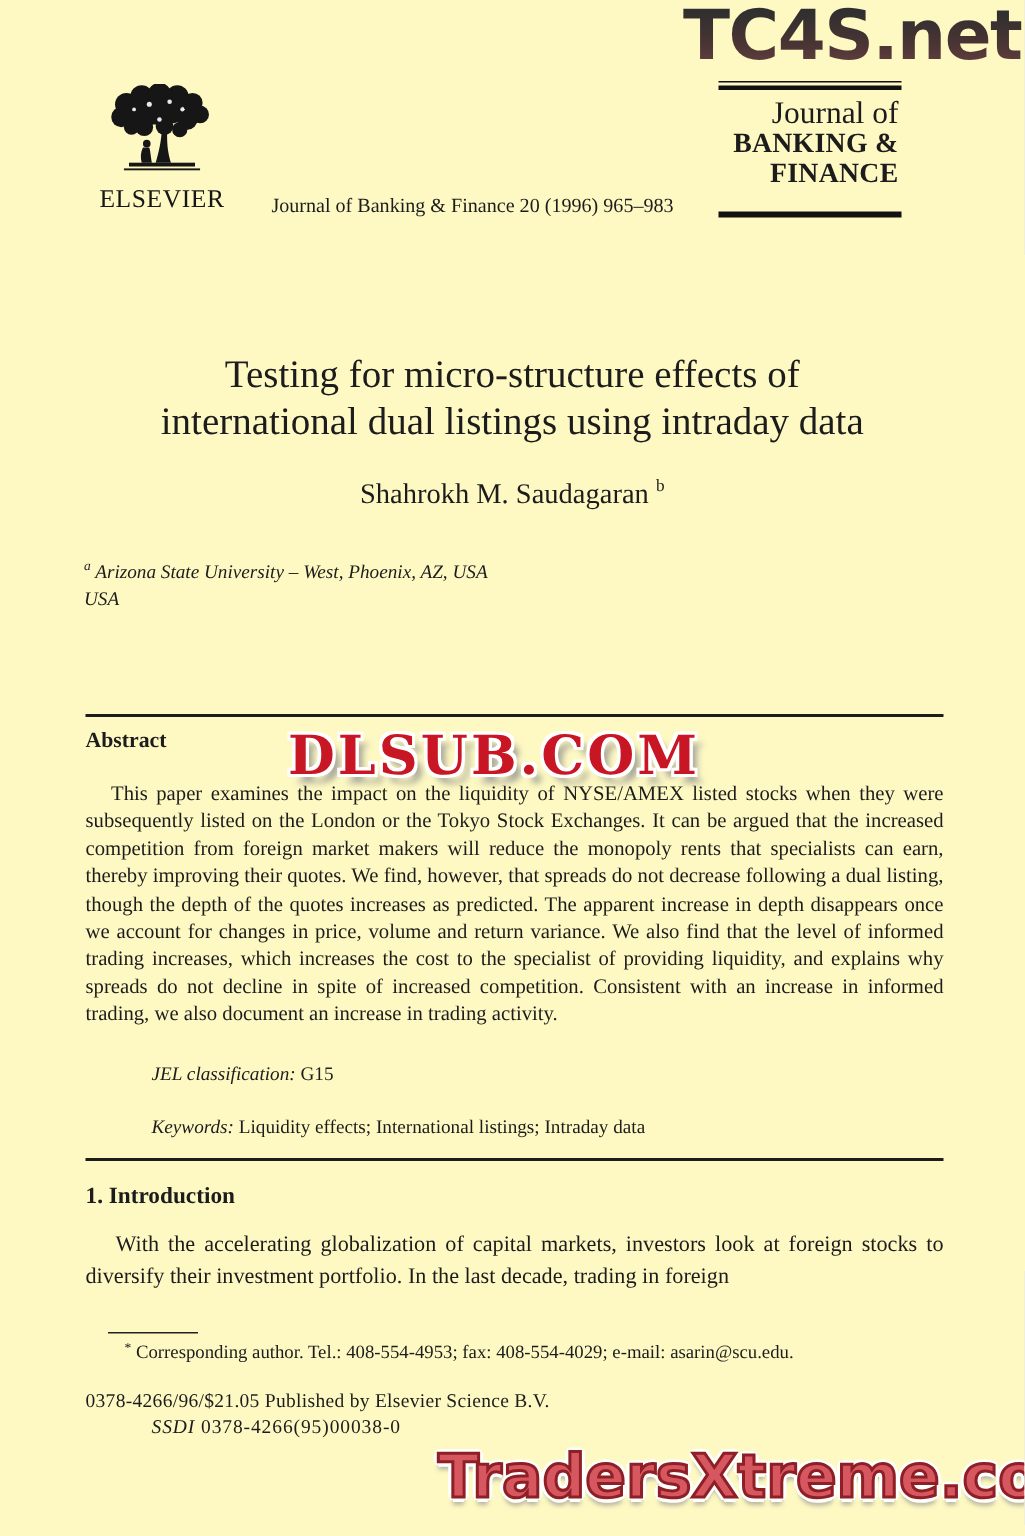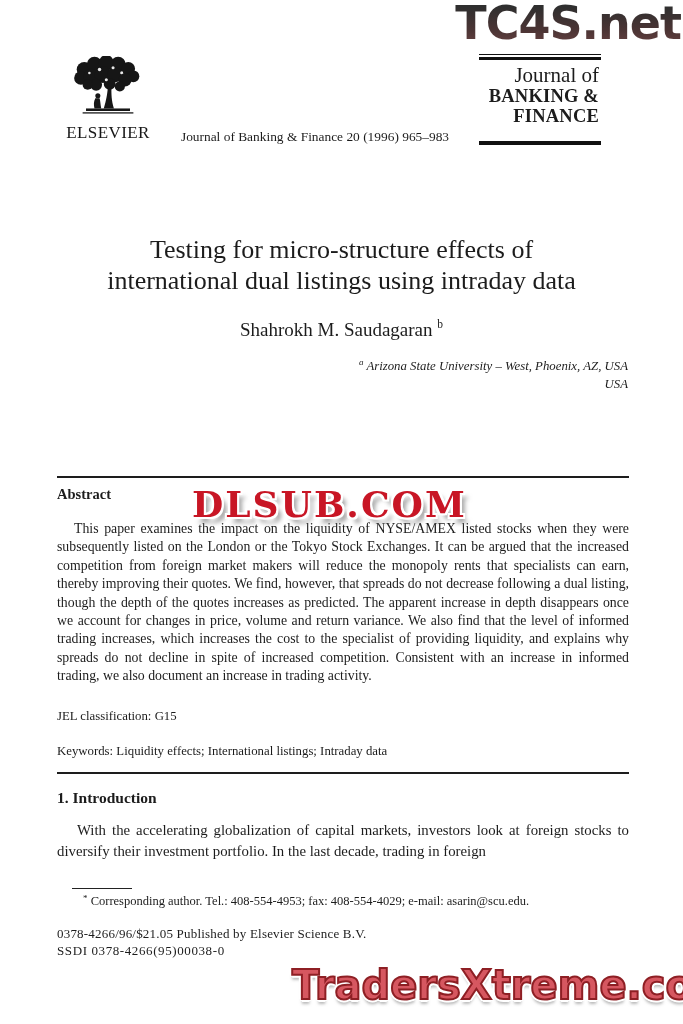--- a/index.html
+++ b/index.html
@@ -1,18 +1,18 @@
 <!DOCTYPE html>
 <html><head>
 <meta charset="utf-8">
 <style>
   html,body{margin:0;padding:0;background:#e8e8e8;}
   #page{
     position:relative;width:683px;height:1024px;margin:0 auto;
-    background:#ffffff;overflow:hidden;
+    background:#fef9c3;overflow:hidden;
     font-family:"Liberation Serif",serif;color:#1c1c1c;
   }
   .abs{position:absolute;}
 
   
   .wm-top{
     top:-4px;right:2px;
     font-family:"DejaVu Sans",sans-serif;font-weight:bold;
     font-size:46px;letter-spacing:-1px;
     background:linear-gradient(180deg,#2f2f2f 20%,#4a3434 62%,#6e4444 100%);
@@ -29,21 +29,21 @@
   .np-thin{height:0;border-top:1.5px solid #111;margin-bottom:1.5px;}
   .np-thick{height:0;border-top:3px solid #111;}
   .np-text{padding:4px 2px 15px 0;text-align:right;}
   .np-l1{font-size:21px;line-height:22px;}
   .np-l2,.np-l3{font-size:18.5px;line-height:20px;font-weight:bold;letter-spacing:.2px;}
 
   
   .title{left:0;top:234px;width:683px;text-align:center;font-size:26px;line-height:31px;}
   .authors{left:0;top:311px;width:683px;text-align:center;font-size:19px;line-height:27px;}
   .authors sup{font-size:11.5px;vertical-align:8px;}
-  .affils{left:56px;top:354px;width:572px;text-align:right;
+  .affils{left:56px;top:369px;width:572px;text-align:left;
           font-style:italic;font-size:12.8px;line-height:17.5px;}
   .affils sup{font-size:9px;vertical-align:5px;}
   .received{left:0;top:429px;width:683px;text-align:center;font-size:13px;}
 
   
   .rule{left:57px;width:572px;height:0;border-top:2px solid #1d1d1d;}
   .rule1{top:476px;}
   .rule2{top:772px;}
 
   
@@ -56,21 +56,21 @@
       -2px 0 0 #fff, 2px 0 0 #fff, 0 -2px 0 #fff, 0 2px 0 #fff,
       -2px -2px 0 #fff, 2px -2px 0 #fff, -2px 2px 0 #fff, 2px 2px 0 #fff,
       5px 6px 4px rgba(140,140,140,.75);
   }
   .abstract-text{
     left:57px;top:520px;width:572px;
     font-size:13.8px;line-height:18.4px;text-align:justify;text-indent:17px;
   }
   .jel{left:57px;top:709px;font-size:12.8px;}
   .keywords{left:57px;top:744px;font-size:12.8px;}
-  .ital{}
+  .ital{font-style:italic;margin-left:44px;}
 
   
   .section-head{left:57px;top:789px;font-size:15.5px;font-weight:bold;}
   .intro-para{
     left:57px;top:820px;width:572px;
     font-size:14.8px;line-height:21px;text-align:justify;text-indent:20px;
   }
 
   
   .fn-rule{left:72px;top:888px;width:60px;height:0;border-top:1.5px solid #222;}

